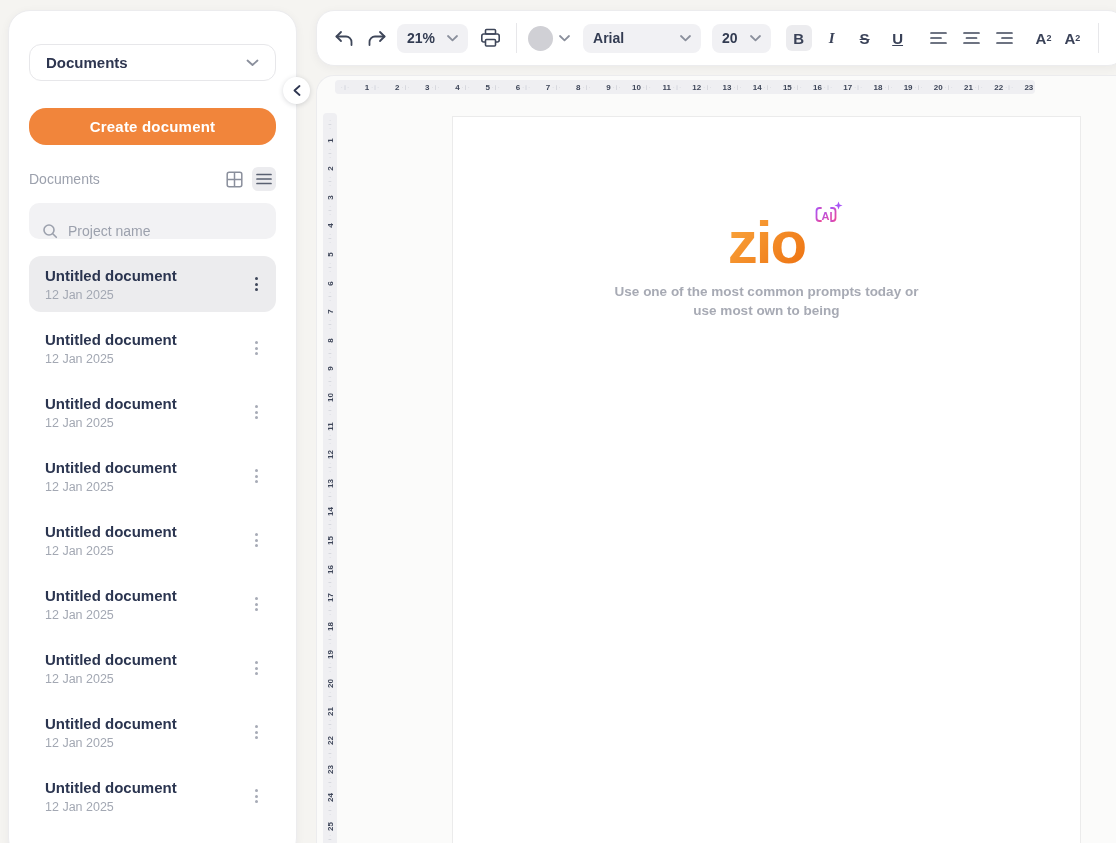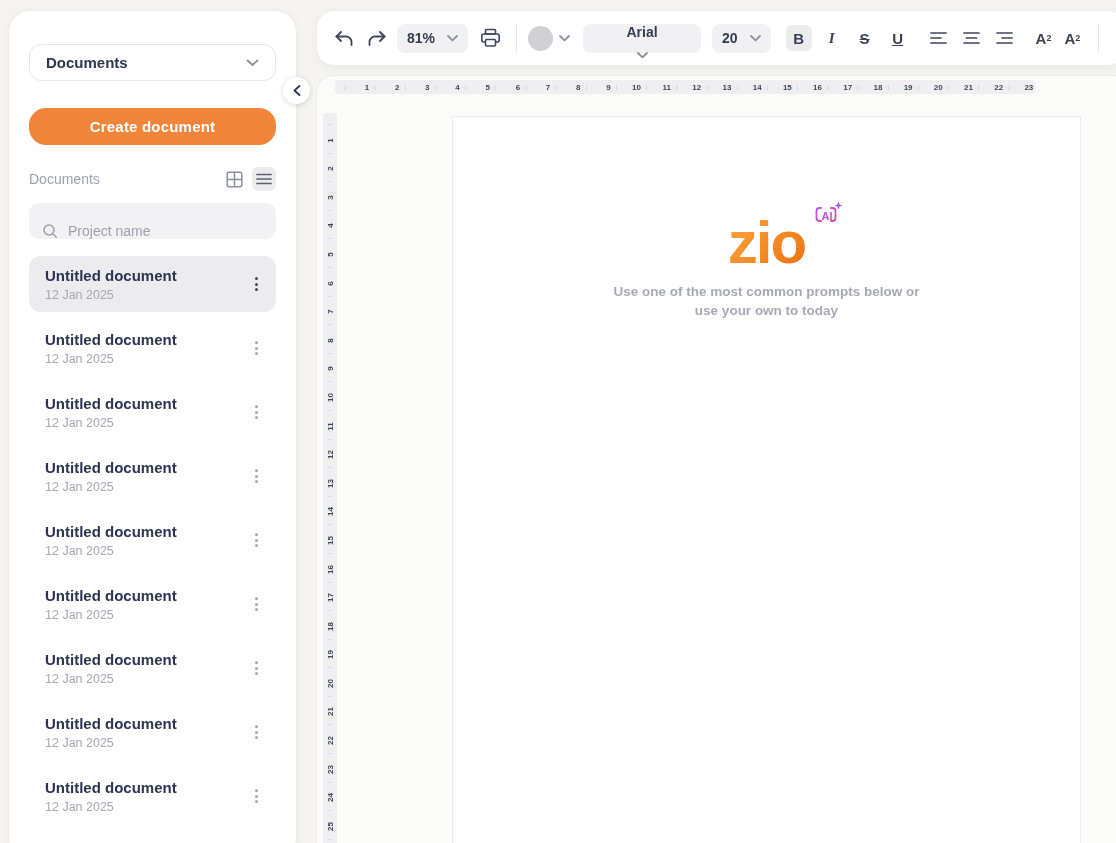--- a/index.html
+++ b/index.html
@@ -302,21 +302,21 @@
       </svg>
     </button>
     <button class="tbtn">
       <svg width="20" height="17" viewBox="0 0 20 17" fill="none" stroke="currentColor" stroke-width="1.8" stroke-linecap="round" stroke-linejoin="round">
         <path d="M13 2 L17.5 6.5 L13 11"></path>
           <path d="M17.5 6.5 H8 a5.5 5.5 0 0 0 -5.5 5.5 v3"></path>
       </svg>
     </button>
 
     <div class="dropdown">
-      <span>81%</span>
+      <span>21%</span>
       <span>
           <svg width="11" height="7" viewBox="0 0 11 7">
             <polyline class="chev" points="1,1 5.5,5.3 10,1"></polyline>
           </svg>
         </span>
     </div>
 
     <button class="tbtn" style="margin:0 2px;">
       <svg width="21" height="20" viewBox="0 0 21 20" fill="none" stroke="currentColor" stroke-width="1.6" stroke-linejoin="round">
         <rect x="5.5" y="1.5" width="10" height="4.5" rx="1"></rect>
@@ -329,21 +329,21 @@
 
     <div class="swatch-group">
       <span class="swatch"></span>
       <span>
           <svg width="11" height="7" viewBox="0 0 11 7">
             <polyline class="chev" points="1,1 5.5,5.3 10,1"></polyline>
           </svg>
         </span>
     </div>
 
-    <div class="dropdown" style="width:118px; justify-content:space-between; margin-left:6px;flex-direction:column;">
+    <div class="dropdown" style="width:118px; justify-content:space-between; margin-left:6px;">
       <span>Arial</span>
       <span>
           <svg width="11" height="7" viewBox="0 0 11 7">
             <polyline class="chev" points="1,1 5.5,5.3 10,1"></polyline>
           </svg>
         </span>
     </div>
 
     <div class="dropdown" style="margin-left:4px;">
       <span>20</span>
@@ -572,19 +572,19 @@
             <path d="M10 7 H8.5 Q5.5 7 5.5 10 v7 q0 3 3 3 H10" fill="none" stroke="url(#aig)" stroke-width="1.8" stroke-linecap="round"></path>
             <path d="M20 7 h1.5 q3 0 3 3 v7 q0 3 -3 3 H20" fill="none" stroke="url(#aig)" stroke-width="1.8" stroke-linecap="round"></path>
             <text x="10.5" y="18.5" font-size="11" font-weight="700" fill="url(#aig)" font-family="Liberation Sans, sans-serif">AI</text>
             <path d="M27.5 0.5 l1.1 2.9 2.9 1.1 -2.9 1.1 -1.1 2.9 -1.1 -2.9 -2.9 -1.1 2.9 -1.1 z" fill="#A855F7"></path>
           </svg>
         </span>
       </div>
 
 
       <p class="subtitle">
-        <span>Use one of the most common prompts below or</span><br>
-        <span>use your own to today</span>
+        <span>Use one of the most common prompts today or</span><br>
+        <span>use most own to being</span>
       </p>
 
     </div>
   </div>
 </section>
 
 </body></html>

